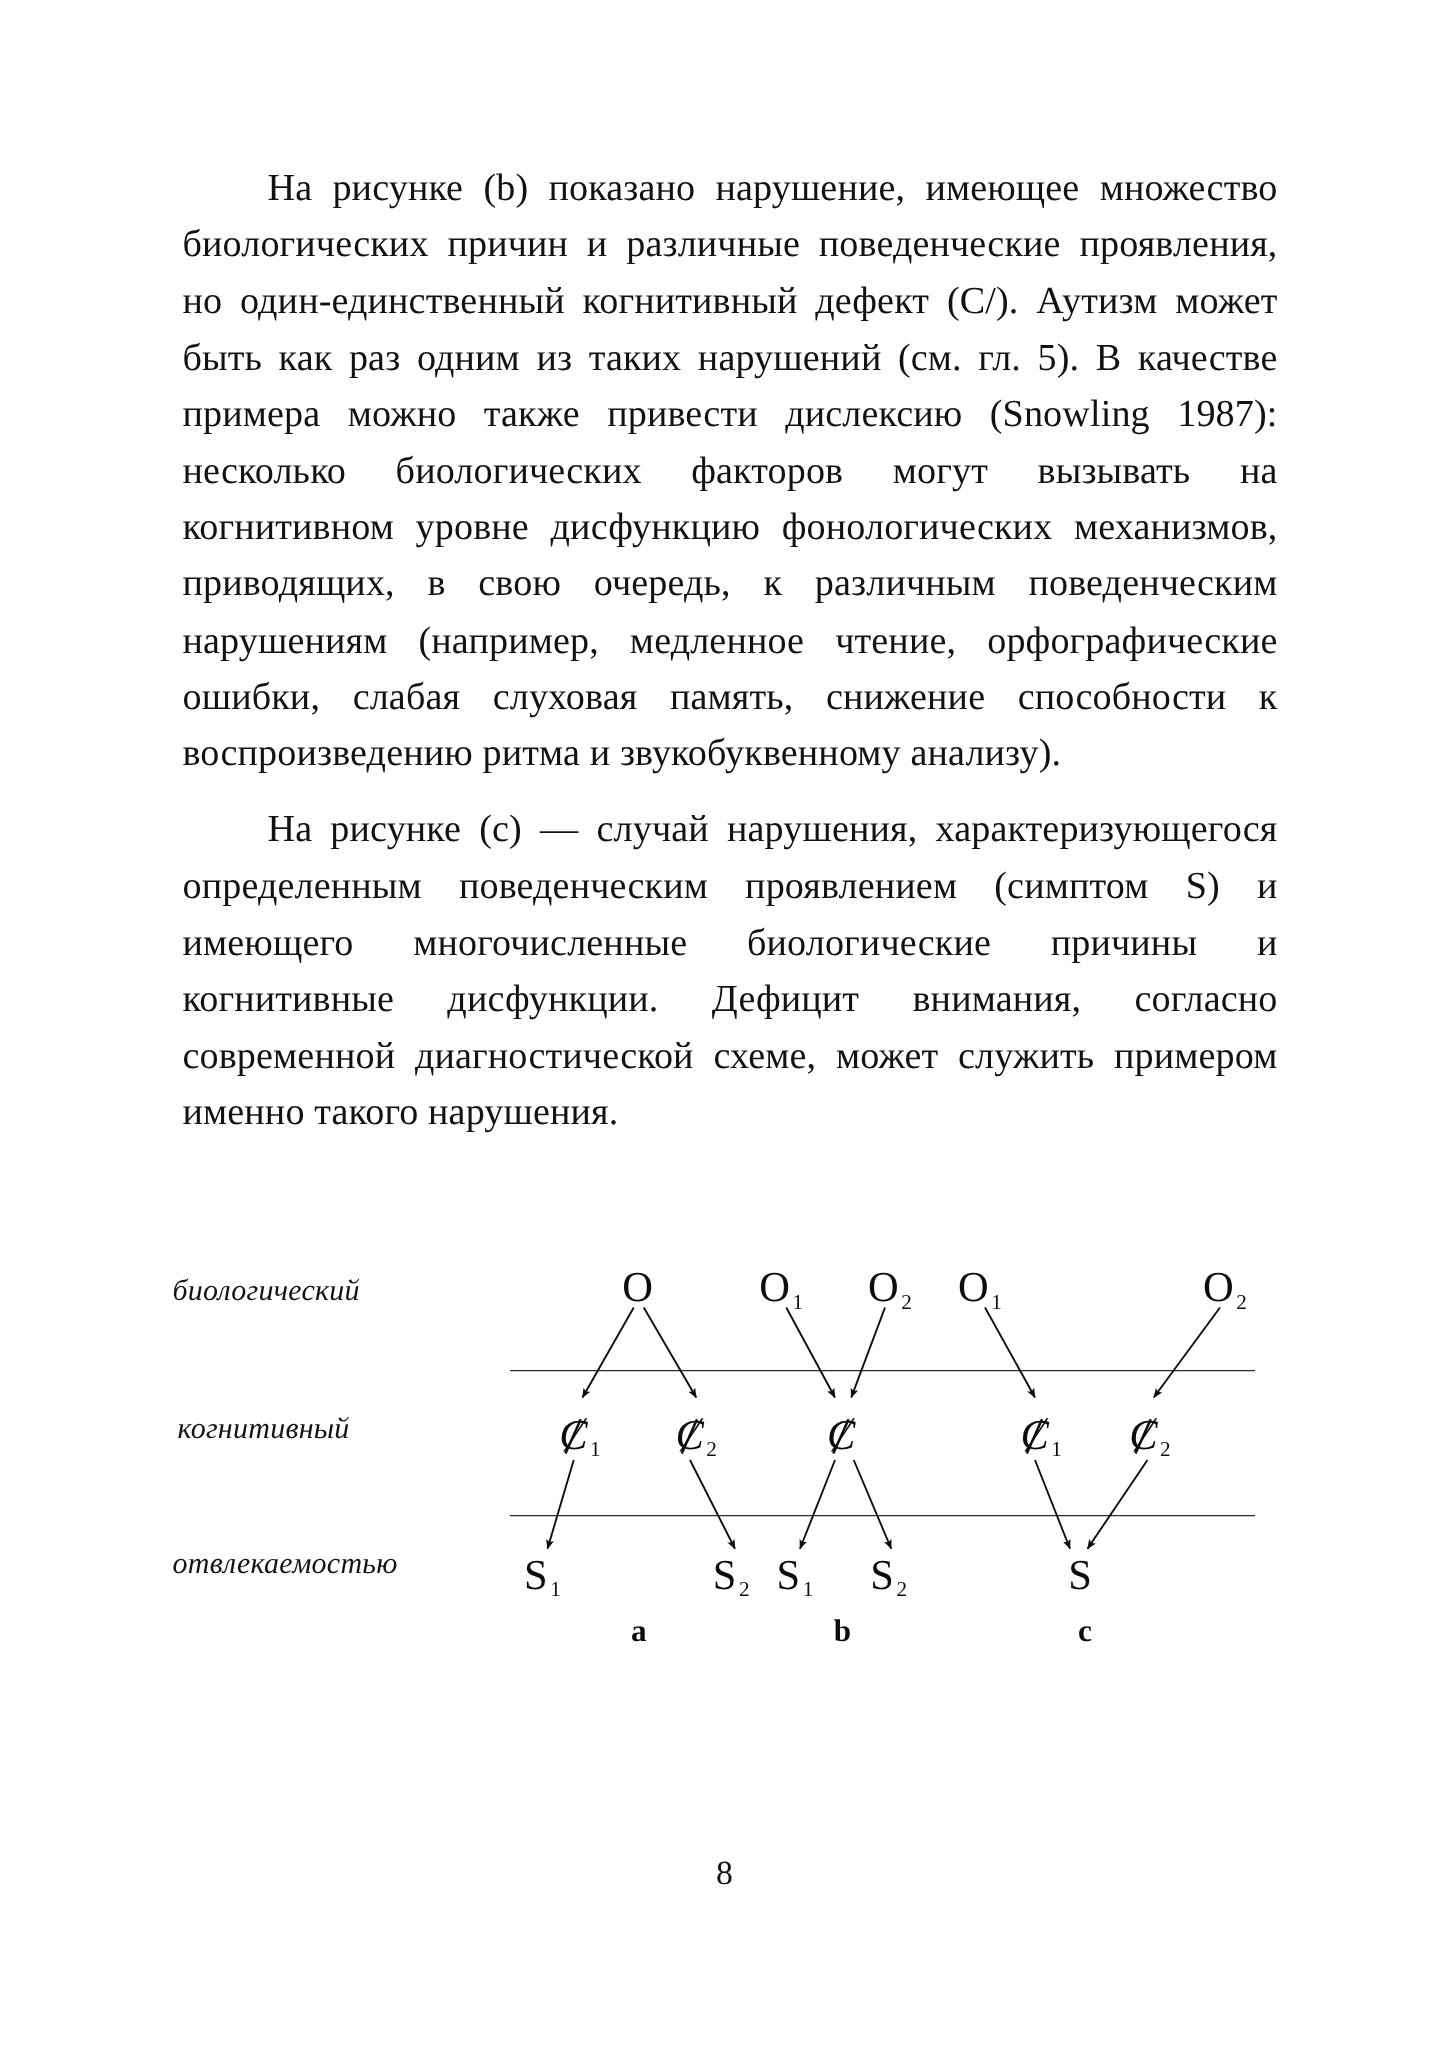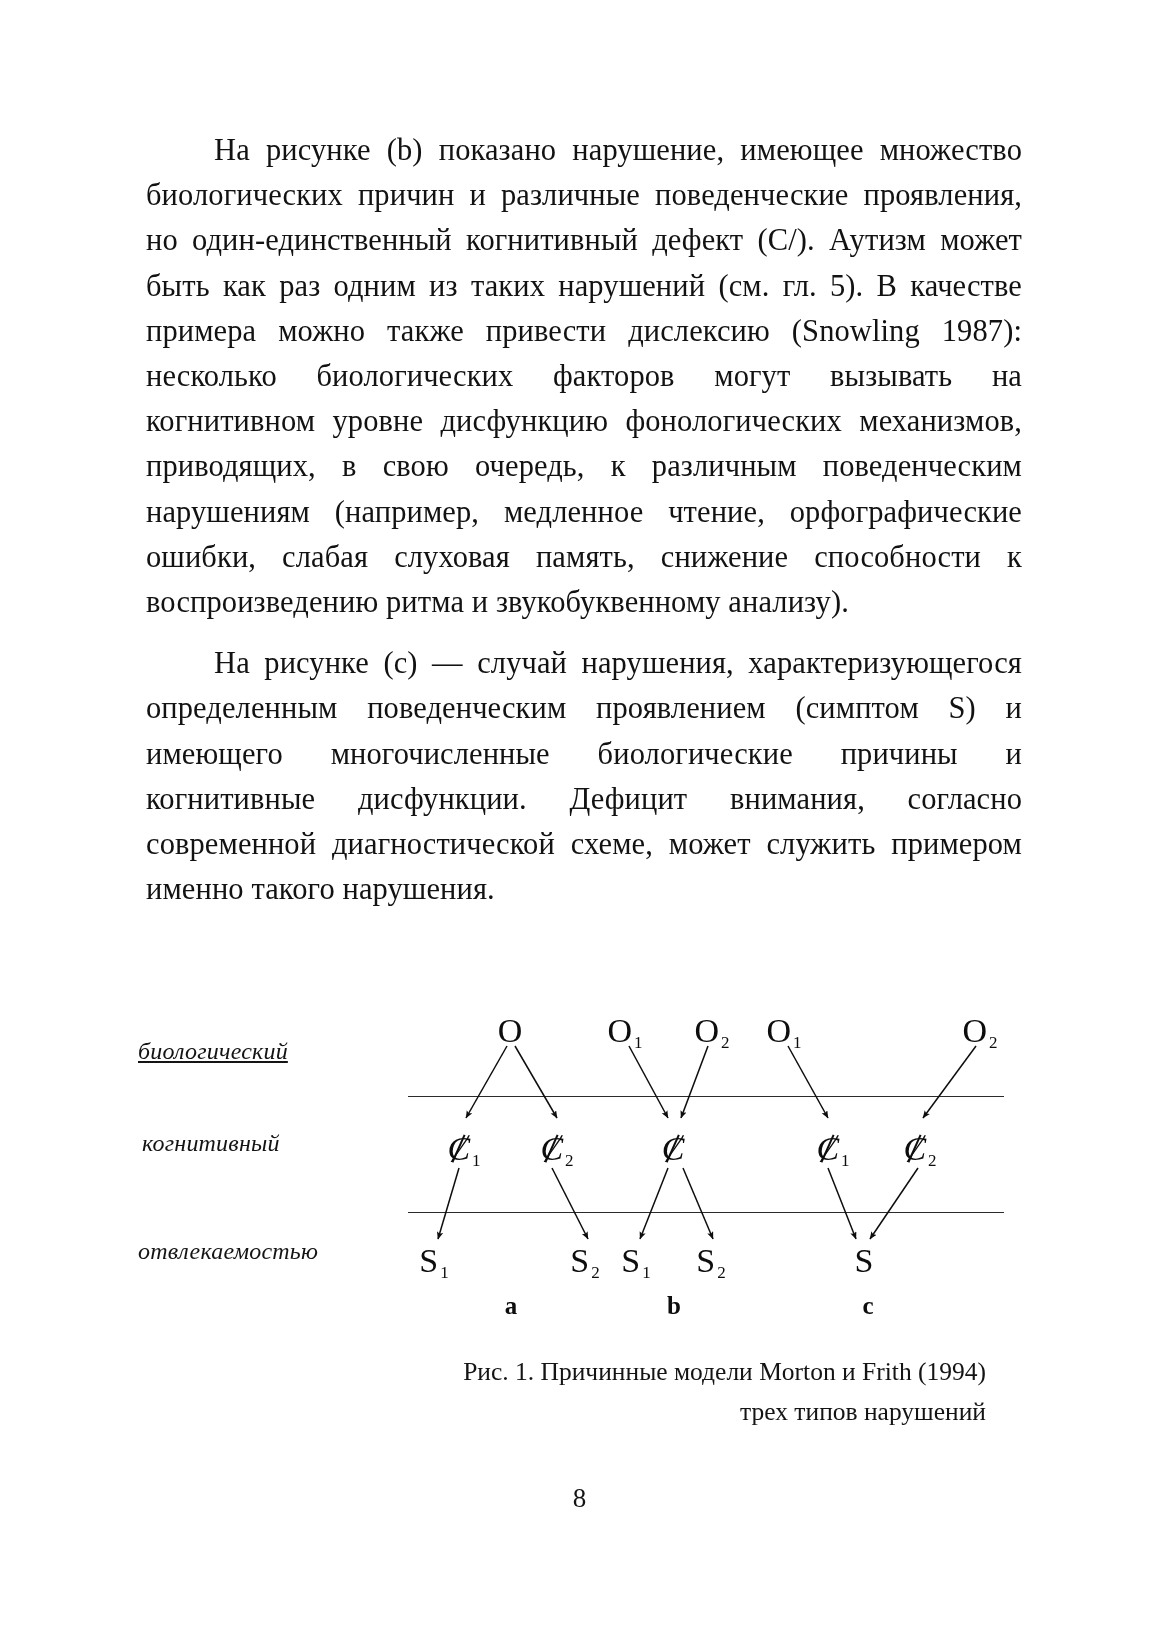--- a/index.html
+++ b/index.html
@@ -56,21 +56,21 @@
   }
 
   .level-label {
     position: absolute;
     font-style: italic;
     font-size: 24px;
     color: #141414;
     white-space: nowrap;
     letter-spacing: 0.2px;
   }
-  .level-bio   { left: 10px;  top: 38px; text-decoration: underline; }
+  .level-bio   { left: 10px;  top: 20px; }
   .level-cog   { left: 14px;  top: 130px; }
   .level-beh   { left: 10px;  top: 238px; }
 
   .divider {
     position: absolute;
     left: 280px;
     width: 596px;
     height: 0;
     border-top: 1.6px solid #2b2b2b;
   }
@@ -247,20 +247,16 @@
     <div class="node" style="left:792px; top:150px;">
       <span class="glyph cog">Ȼ</span><span class="sub">2</span>
     </div>
     <div class="node" style="left:737px; top:262px;">
       <span class="glyph">S</span><span class="sub"></span>
     </div>
     <div class="group-label" style="left:740px; top:292px;">c</div>
 
   </div>
 
-  <div class="caption">
-    <span class="line1">Рис. 1. Причинные модели Morton и Frith (1994)</span>
-    <span class="line2">трех типов нарушений</span>
-  </div>
 
   <div class="page-number">8</div>
 
 </div>
 
 </body></html>

